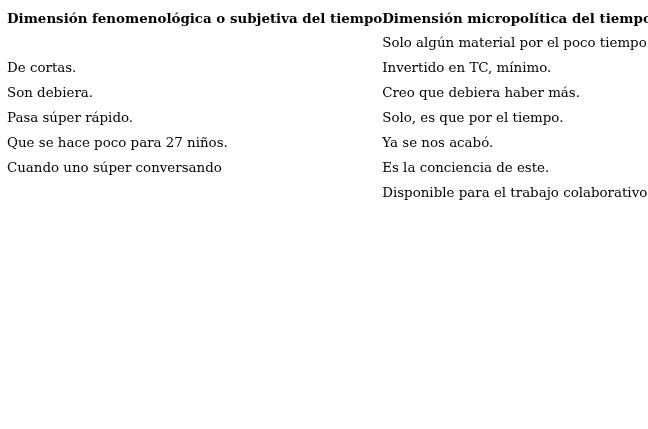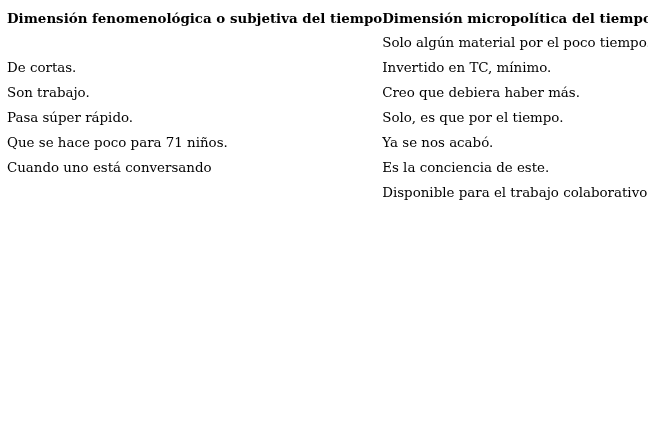--- a/index.html
+++ b/index.html
@@ -52,33 +52,33 @@
     </tr>
     <tr>
       <td></td>
       <td>Solo algún material por el poco tiempo.</td>
     </tr>
     <tr>
       <td>De cortas.</td>
       <td>Invertido en TC, mínimo.</td>
     </tr>
     <tr>
-      <td>Son trabajo.</td>
+      <td>Son debiera.</td>
       <td>Creo que debiera haber más.</td>
     </tr>
     <tr>
       <td>Pasa súper rápido.</td>
       <td>Solo, es que por el tiempo.</td>
     </tr>
     <tr>
-      <td>Que se hace poco para 71 niños.</td>
+      <td>Que se hace poco para 27 niños.</td>
       <td>Ya se nos acabó.</td>
     </tr>
     <tr>
-      <td>Cuando uno está conversando</td>
+      <td>Cuando uno súper conversando</td>
       <td>Es la conciencia de este.</td>
     </tr>
     <tr>
       <td></td>
       <td>Disponible para el trabajo colaborativo.</td>
     </tr>
   </tbody>
 </table>
 
 </body></html>

